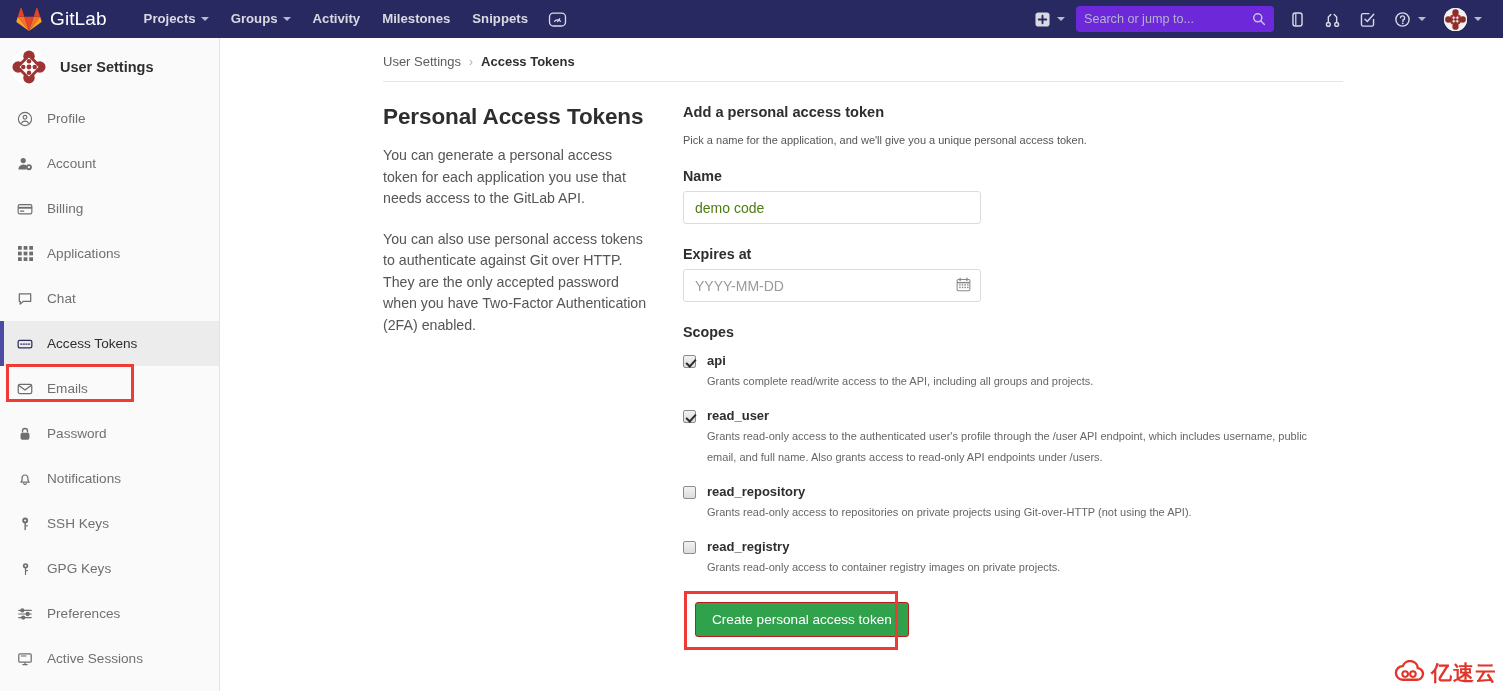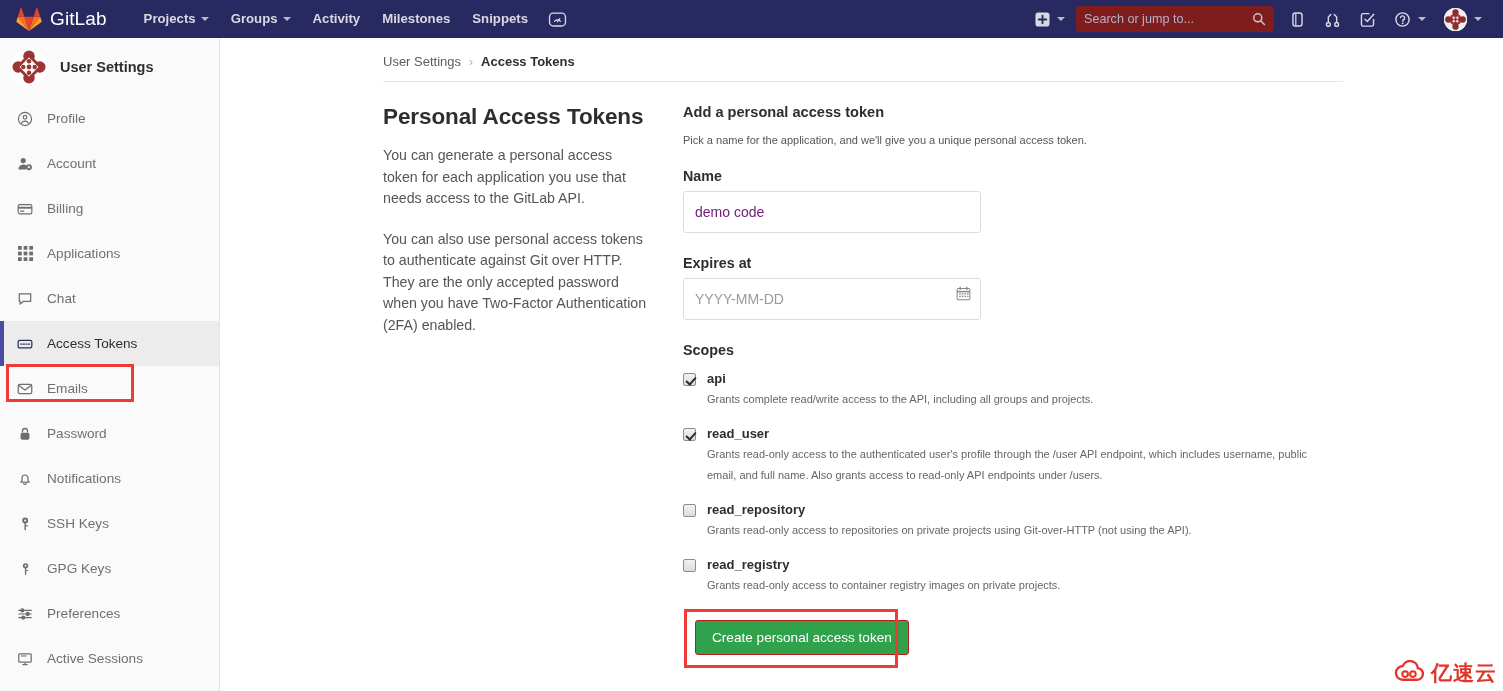--- a/index.html
+++ b/index.html
@@ -46,21 +46,21 @@
   .nav-icon-btn {
     display: flex; align-items: center; justify-content: center;
     height: 38px; padding: 0 9px; cursor: pointer;
   }
   .nav-right {
     margin-left: auto; display: flex; align-items: center;
     height: 38px; padding-right: 12px;
   }
   .search-box {
     width: 198px; height: 26px;
-    background: #7f1d1d;
+    background: #6d28d9;
     border-radius: 4px;
     display: flex; align-items: center;
     padding: 0 8px;
     margin: 0 6px 0 2px;
     cursor: text;
   }
   .search-box span.ph {
     color: #b3b3cc; font-size: 12.6px; flex: 1;
     overflow: hidden; white-space: nowrap;
   }
@@ -161,23 +161,23 @@
   }
   .form-sub {
     font-size: 11px; color: #555; margin: 0 0 22px 0;
   }
   label.fl {
     display: block; font-size: 14.3px; font-weight: 600;
     color: #2e2e2e; margin-bottom: 7px;
   }
   .input-wrap { position: relative; width: 298px; margin-bottom: 22px; }
   input.ti {
-    width: 298px; height: 42px;
+    width: 298px; height: 33px;
     border: 1px solid #dcdcdc; border-radius: 3px;
-    padding: 0 11px; font-size: 14px; color: #701a75;
+    padding: 0 11px; font-size: 14px; color: #4d7c0f;
     font-family: "Liberation Sans", sans-serif;
     background: #fff; outline: none;
   }
   input.ti::placeholder { color: #9a9a9a; }
   .cal-ico {
     position: absolute; right: 10px; top: 8px;
     pointer-events: none;
   }
 
   .scopes-label {

